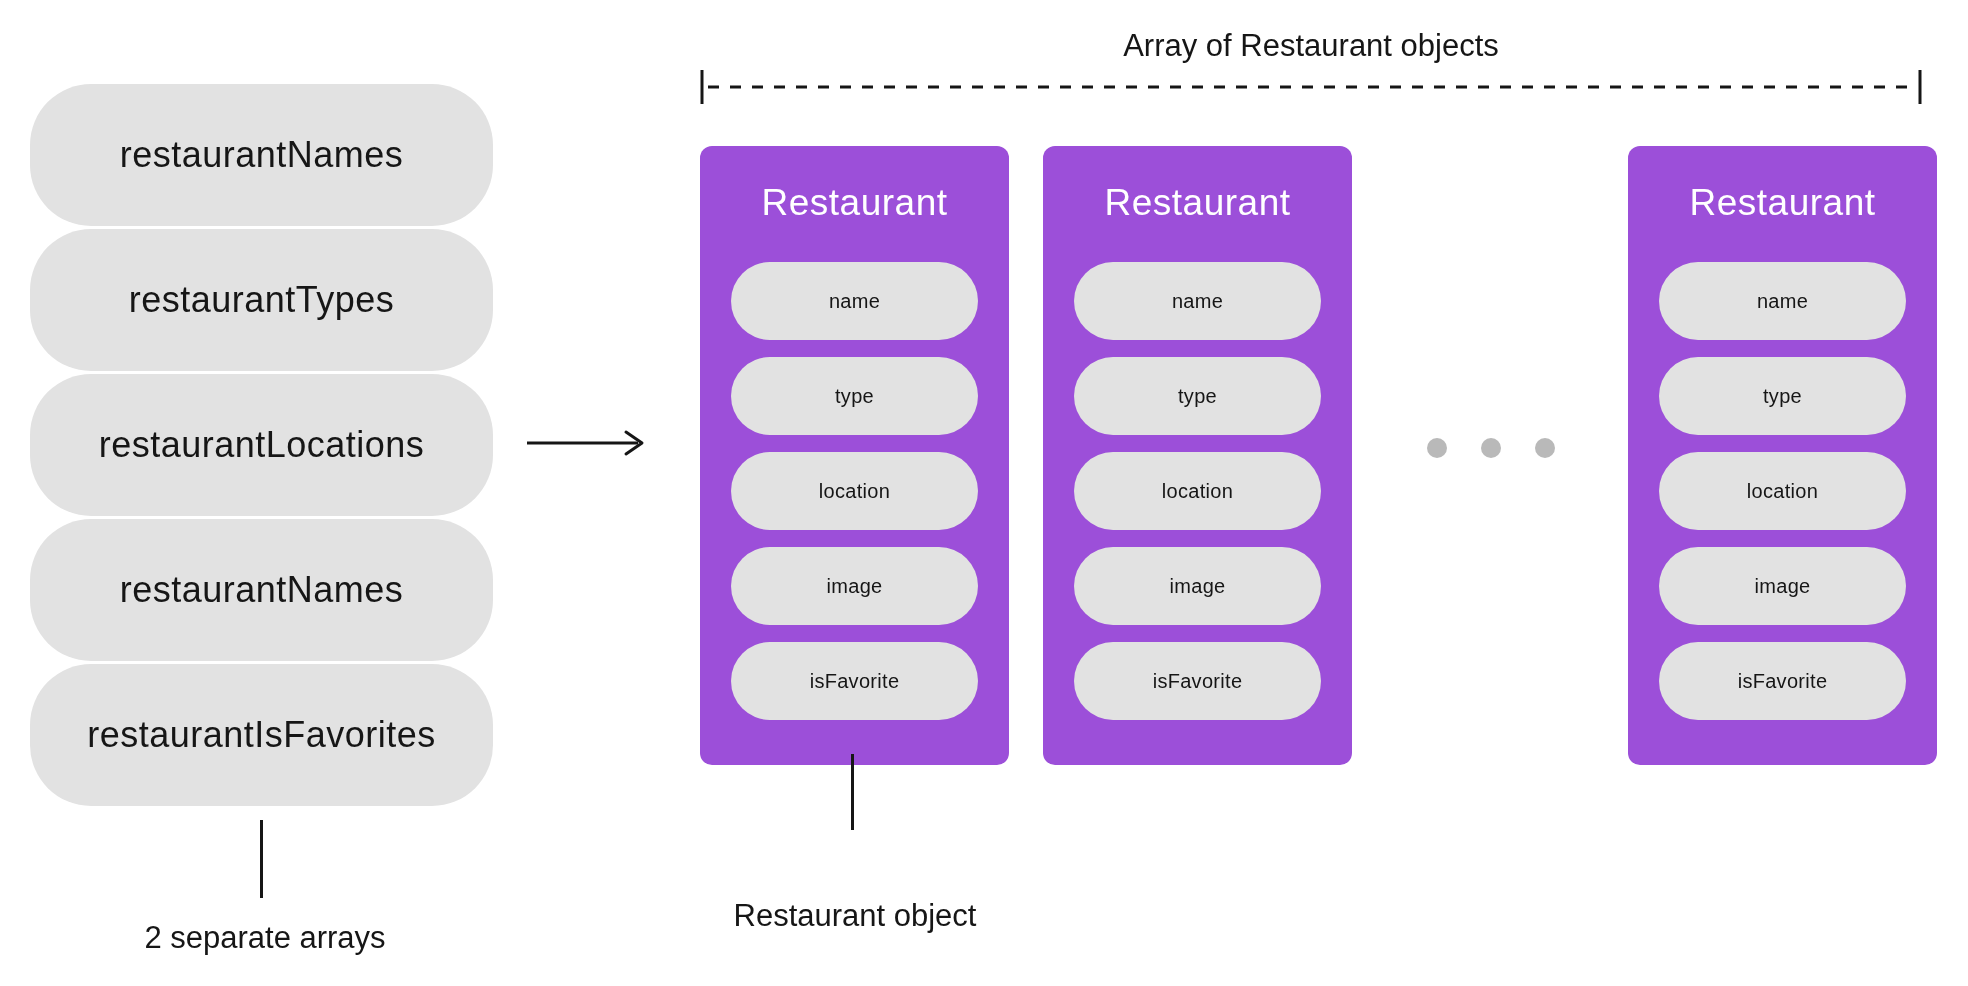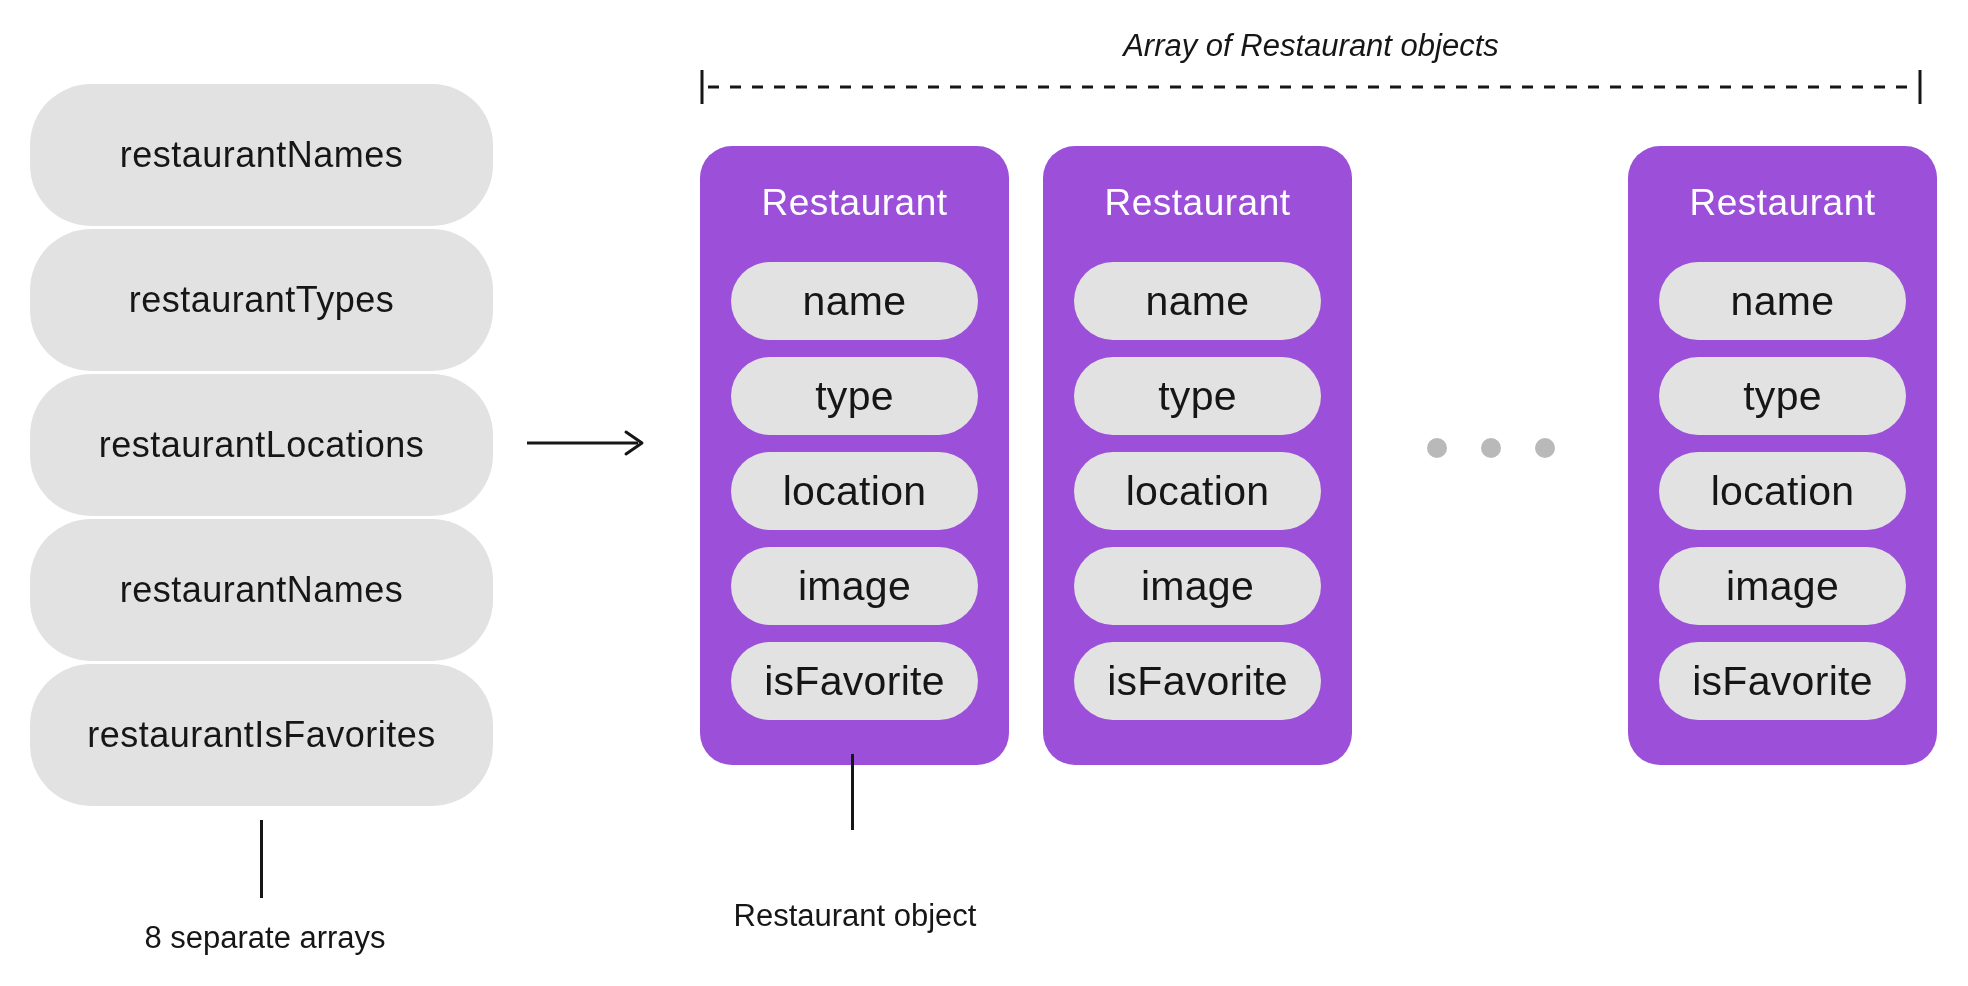--- a/index.html
+++ b/index.html
@@ -13,39 +13,39 @@
   
   .array-pill {
     position:absolute; left:30px; width:463px; height:142px;
     background:var(--pill-gray, #e2e2e2); border-radius:61px;
     display:flex; align-items:center; justify-content:center;
     font-size:36px; letter-spacing:0.5px; white-space:nowrap;
   }
   
   .card {
     position:absolute; top:146px; width:309px; height:619px;
-    background:var(--card-purple, #9c4fd9); border-radius:32px;
+    background:var(--card-purple, #9c4fd9); border-radius:12px;
     box-sizing:border-box; padding-top:34px;
   }
   .card-title {
     height:46px; line-height:46px; text-align:center;
     color:var(--title-white, #ffffff); font-size:37px; letter-spacing:0.5px;
   }
   .fields {
     margin-top:36px; display:flex; flex-direction:column; gap:17px;
     padding:0 31px;
   }
   .field-pill {
     height:78px; border-radius:39px; background:var(--pill-gray, #e2e2e2);
     display:flex; align-items:center; justify-content:center;
-    font-size:41px; letter-spacing:0.3px;
+    font-size:20px; letter-spacing:0.3px;
   }
   
   .caption { position:absolute; font-size:31px; line-height:36px; white-space:nowrap; text-align:center; }
-  .top-caption    { left:811px; width:1000px; top:28px;font-style:italic; }
+  .top-caption    { left:811px; width:1000px; top:28px; }
   .left-caption   { left:65px;  width:400px;  top:920px; }
   .object-caption { left:655px; width:400px;  top:850px;margin-top:48px; }
   
   .vline { position:absolute; width:3px; background:var(--ink, #161616); }
   .left-line { left:260px; top:820px; height:78px; }
   .card-line { left:851px; top:754px; height:76px; z-index:2; }
   
   .dots { position:absolute; left:1427px; top:438px; display:flex; gap:34px; }
   .dot  { width:20px; height:20px; border-radius:50%; background:var(--dot-gray, #b9b9b9); }
   
@@ -59,21 +59,21 @@
 
 <div class="stage">
 
   <div class="array-pill" style="top:84px">restaurantNames</div>
   <div class="array-pill" style="top:374px">restaurantLocations</div>
   <div class="array-pill" style="top:229px">restaurantTypes</div>
   <div class="array-pill" style="top:519px">restaurantNames</div>
   <div class="array-pill" style="top:664px">restaurantIsFavorites</div>
 
   <div class="vline left-line"></div>
-  <div class="caption left-caption">8 separate arrays</div>
+  <div class="caption left-caption">2 separate arrays</div>
 
   <svg class="shape arrow-svg" width="126" height="30" viewBox="0 0 126 30" aria-hidden="true">
     <line class="stroke" x1="2" y1="15" x2="113" y2="15"></line>
     <polyline class="stroke" points="101,4 117,15 101,26" stroke-linecap="round" stroke-linejoin="round"></polyline>
   </svg>
 
   <div class="caption top-caption">Array of Restaurant objects</div>
   <svg class="shape bracket-svg" width="1228" height="40" viewBox="0 0 1228 40" aria-hidden="true">
     <line class="stroke" x1="4" y1="2" x2="4" y2="36"></line>
     <line class="stroke" x1="10" y1="19" x2="1216" y2="19" stroke-dasharray="11 11"></line>

